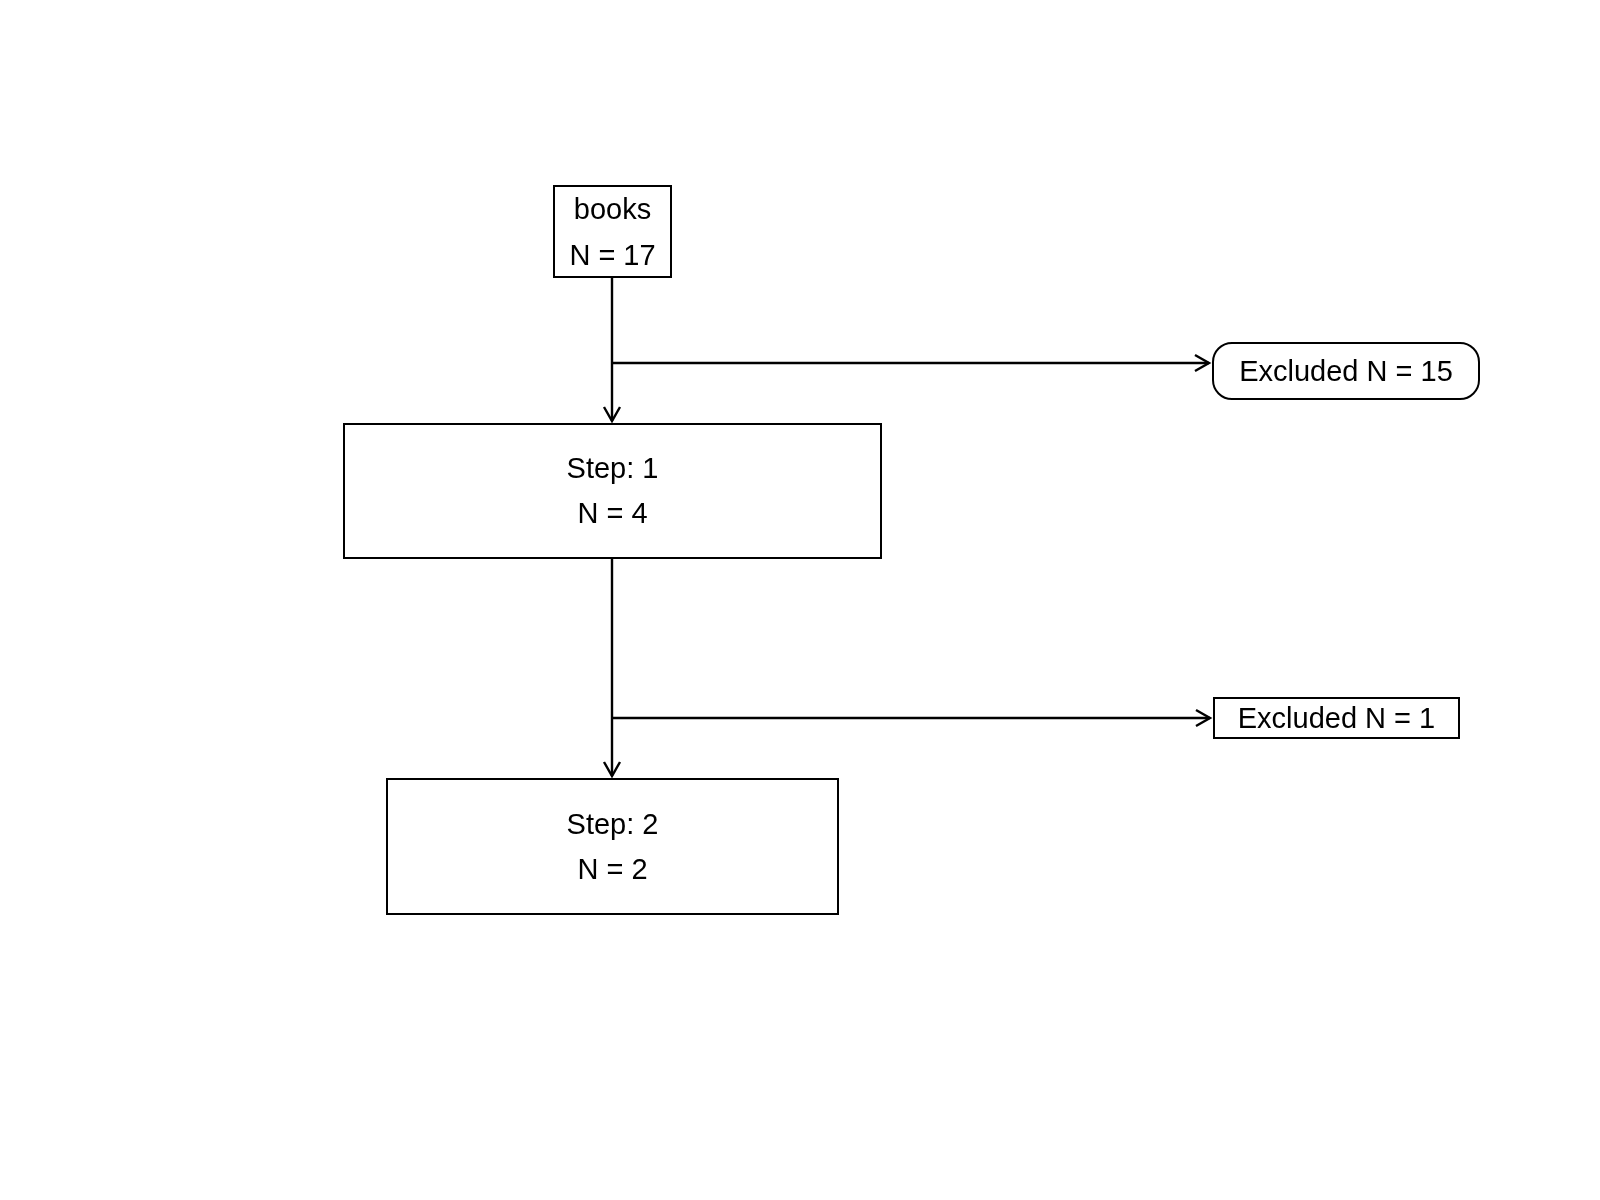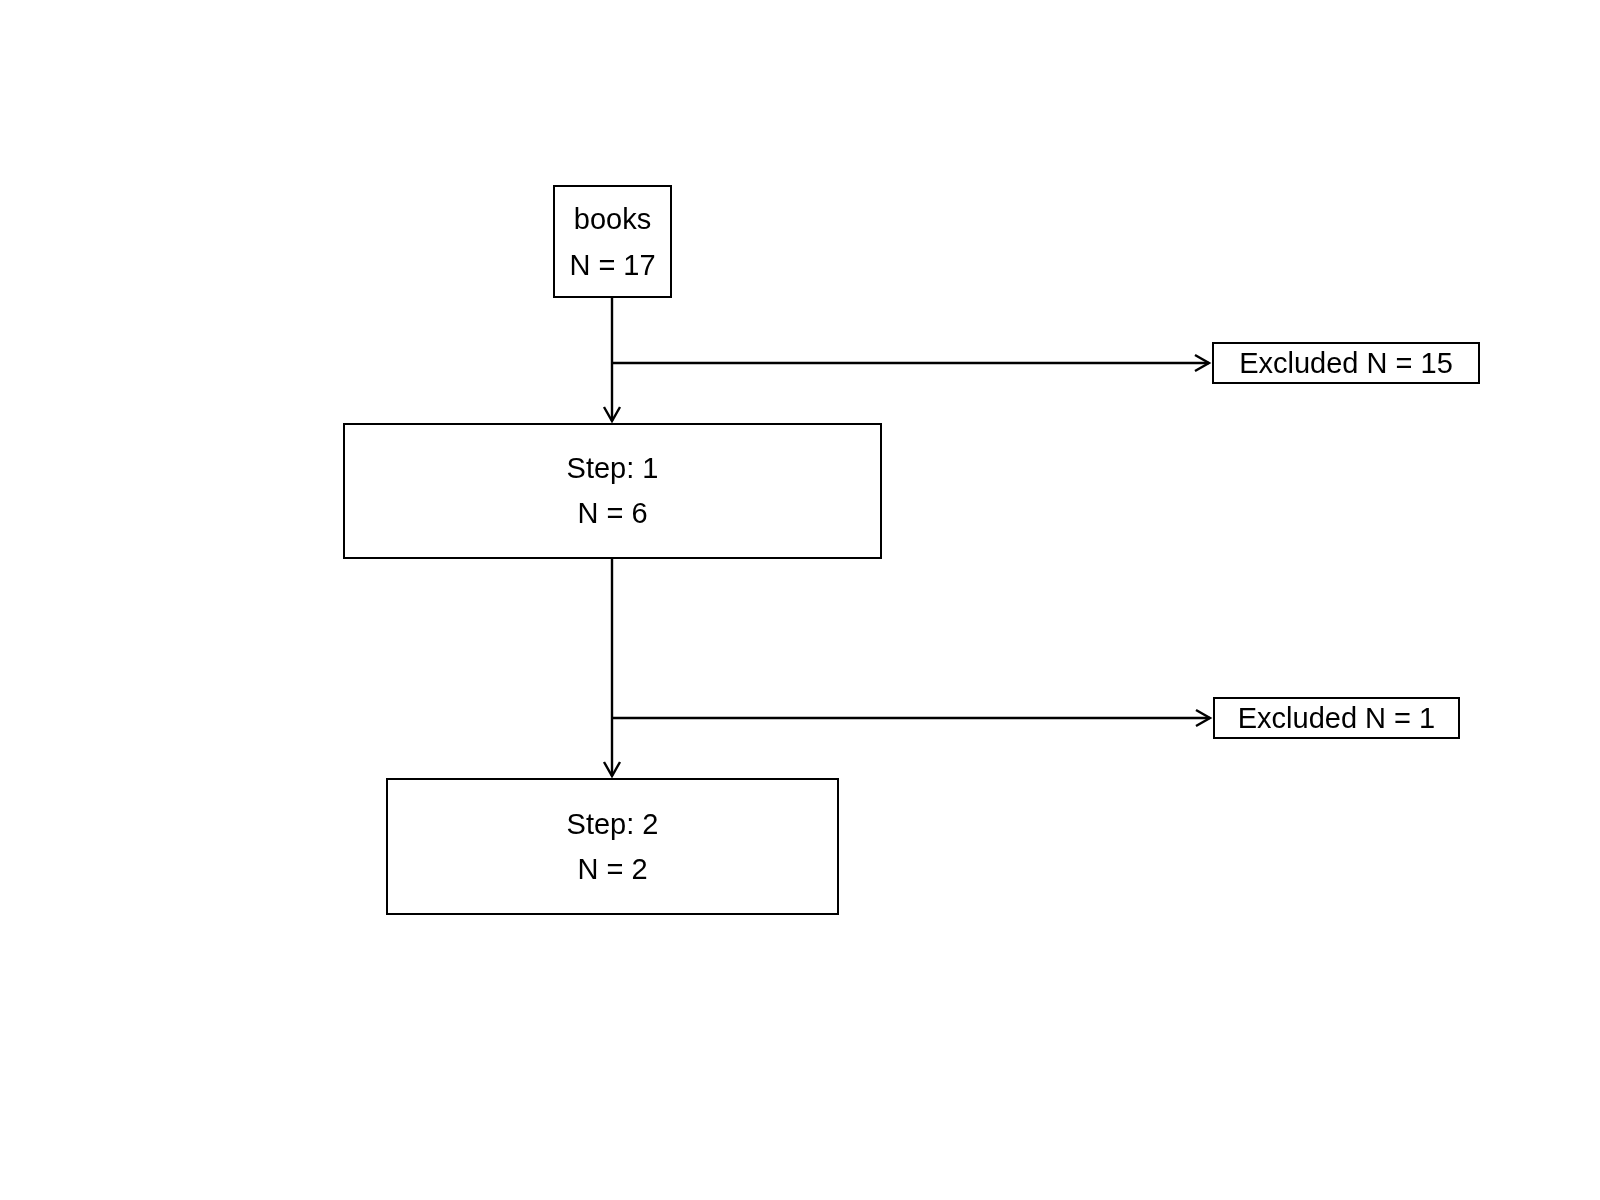--- a/index.html
+++ b/index.html
@@ -36,23 +36,23 @@
     background: #ffffff;
     display: flex;
     flex-direction: column;
     justify-content: center;
     align-items: center;
     text-align: center;
     font-size: 29px;
     line-height: 45px;
     white-space: nowrap;
   }
-  .node.books { left: 553px; top: 185px; width: 119px; height: 113px; line-height: 46px; }
+  .node.books { left: 553px; top: 185px; width: 119px; height: 93px; line-height: 46px; }
   .node.step1 { left: 343px; top: 423px; width: 539px; height: 136px; text-align: right; }
-  .node.excluded1 { left: 1212px; top: 342px; width: 268px; height: 42px; line-height: 38px; }
+  .node.excluded1 { left: 1212px; top: 342px; width: 268px; height: 58px; line-height: 38px; border-radius: 20px; }
   .node.step2 { left: 386px; top: 778px; width: 453px; height: 137px; }
   .node.excluded2 { left: 1213px; top: 697px; width: 247px; height: 42px; line-height: 38px; justify-content: flex-end; }
 </style>
 </head>
 <body>
 
 <div class="canvas">
 
   <svg class="connectors" viewBox="0 0 1600 1200" xmlns="http://www.w3.org/2000/svg">
     <defs>
@@ -66,21 +66,21 @@
     <path d="M612,718 L1210,718" marker-end="url(#arrowhead)" stroke="#000000"></path>
   </svg>
 
   <div class="node books">
     <div>books</div>
     <div>N = 17</div>
   </div>
 
   <div class="node step1">
     <div>Step: 1</div>
-    <div>N = 6</div>
+    <div>N = 4</div>
   </div>
 
   <div class="node excluded1">
     <div>Excluded N = 15</div>
   </div>
 
   <div class="node step2">
     <div>Step: 2</div>
     <div>N = 2</div>
   </div>

